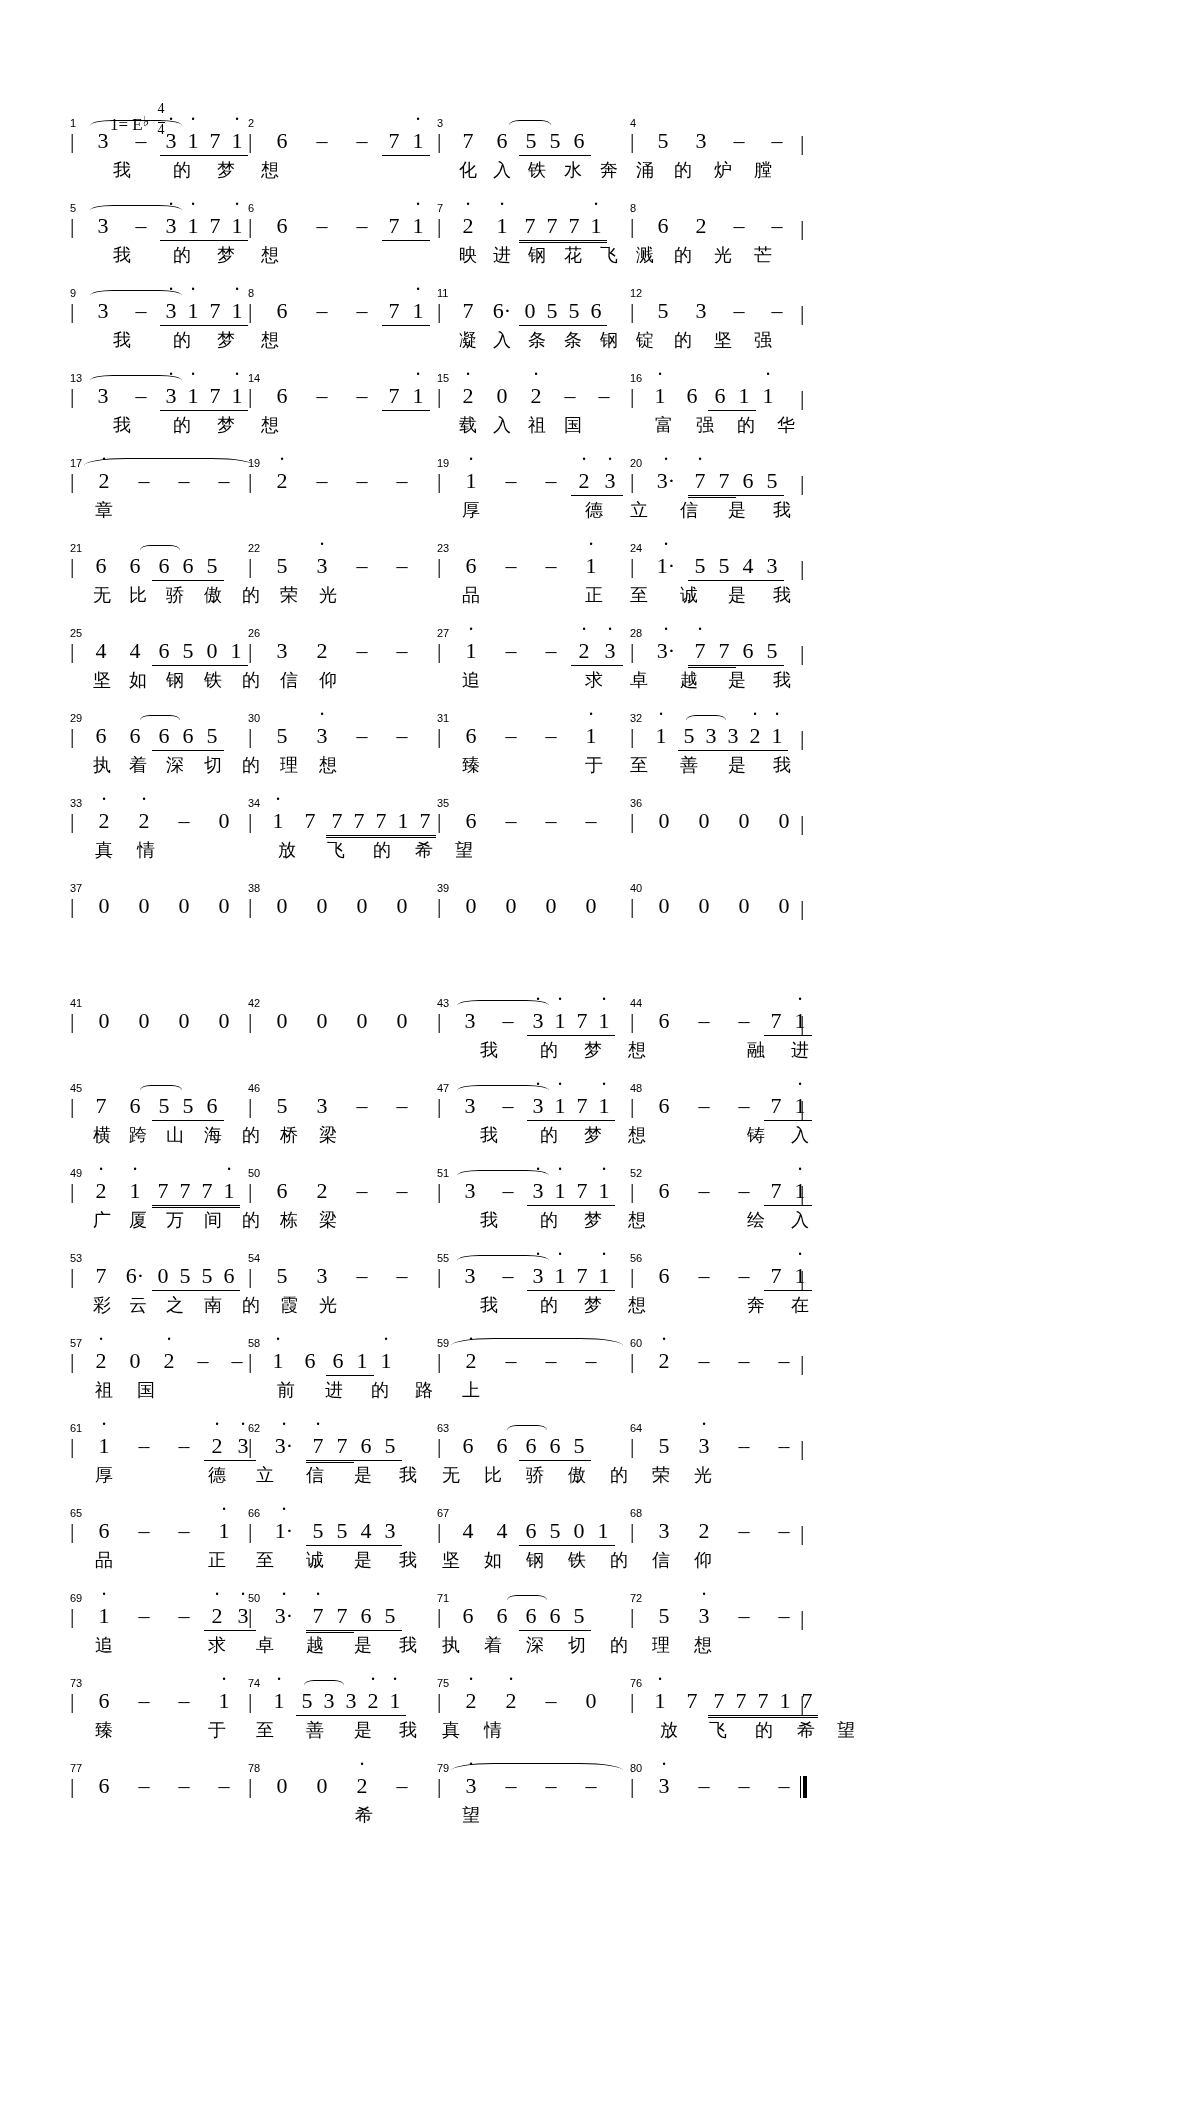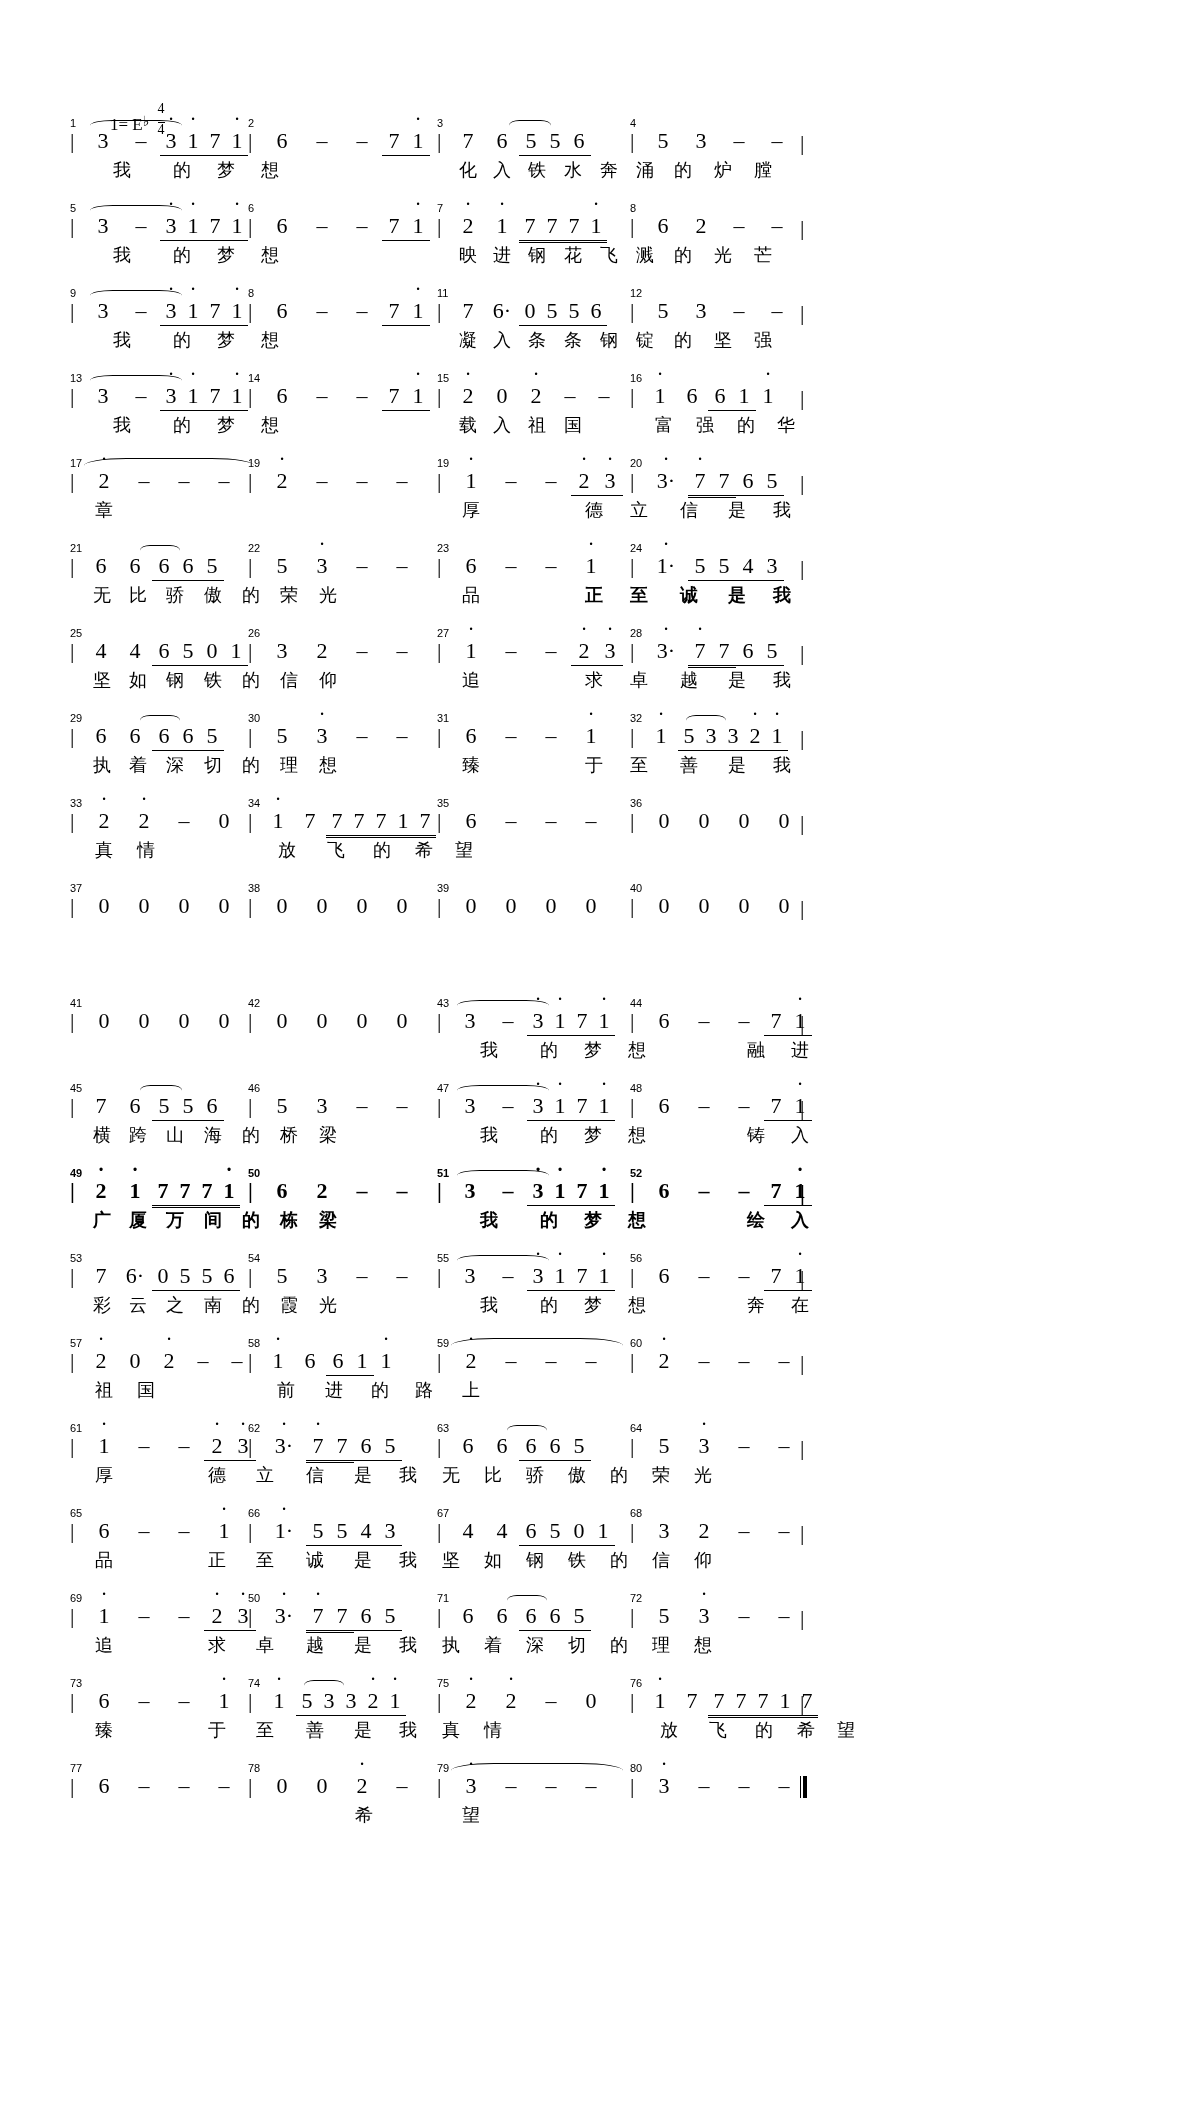--- a/index.html
+++ b/index.html
@@ -197,21 +197,21 @@
           <div class="notes" style="left: 14px;"><span class="n" style="width: 40px;">6</span><span class="n" style="width: 40px;">–</span><span class="n" style="width: 40px;">–</span><span class="n dotup" style="width: 40px;">1</span></div>
         </div>
         <div class="meas" style="left: 630px;">
           <div class="barnum">24</div>
           <div class="bar">|</div>
           <div class="notes" style="left: 14px;"><span class="n dotup" style="width: 44px;">1·</span><span class="n und1" style="width: 24px;">5</span><span class="n und1" style="width: 24px;">5</span><span class="n und1" style="width: 24px;">4</span><span class="n und1" style="width: 24px;">3</span></div>
         </div>
         <div class="endbar" style="left: 800px;">|</div>
         <div class="lyr" style="left: 84px;"><span class="ly" style="width: 36px;">无</span><span class="ly" style="width: 36px;">比</span><span class="ly" style="width: 38px;">骄</span><span class="ly" style="width: 38px;">傲</span><span class="ly" style="width: 38px;">的</span><span class="ly" style="width: 38px;">荣</span><span class="ly" style="width: 40px;">光</span></div>
         <div class="lyr" style="left: 451px;"><span class="ly" style="width: 40px;">品</span></div>
-        <div class="lyr" style="left: 574px; font-weight: bold;"><span class="ly" style="width: 40px;">正</span><span class="ly" style="width: 50px;">至</span><span class="ly" style="width: 50px;">诚</span><span class="ly" style="width: 46px;">是</span><span class="ly" style="width: 44px;">我</span></div>
+        <div class="lyr" style="left: 574px;"><span class="ly" style="width: 40px;">正</span><span class="ly" style="width: 50px;">至</span><span class="ly" style="width: 50px;">诚</span><span class="ly" style="width: 46px;">是</span><span class="ly" style="width: 44px;">我</span></div>
       </div>
       <div class="sysrow" style="position: absolute; top: 510px; left: 0px; width: 1200px;">
         <div class="meas" style="left: 70px;">
           <div class="barnum">25</div>
           <div class="bar">|</div>
           <div class="notes" style="left: 14px;"><span class="n" style="width: 34px;">4</span><span class="n" style="width: 34px;">4</span><span class="n und1" style="width: 24px;">6</span><span class="n und1" style="width: 24px;">5</span><span class="n und1" style="width: 24px;">0</span><span class="n und1" style="width: 24px;">1</span></div>
         </div>
         <div class="meas" style="left: 248px;">
           <div class="barnum">26</div>
           <div class="bar">|</div>
@@ -355,21 +355,21 @@
         <div class="meas" style="left: 630px;">
           <div class="barnum">48</div>
           <div class="bar">|</div>
           <div class="notes" style="left: 14px;"><span class="n" style="width: 40px;">6</span><span class="n" style="width: 40px;">–</span><span class="n" style="width: 40px;">–</span><span class="n und1" style="width: 24px;">7</span><span class="n und1 dotup" style="width: 24px;">1</span></div>
         </div>
         <div class="endbar" style="left: 800px;">|</div>
         <div class="lyr" style="left: 84px;"><span class="ly" style="width: 36px;">横</span><span class="ly" style="width: 36px;">跨</span><span class="ly" style="width: 38px;">山</span><span class="ly" style="width: 38px;">海</span><span class="ly" style="width: 38px;">的</span><span class="ly" style="width: 38px;">桥</span><span class="ly" style="width: 40px;">梁</span></div>
         <div class="lyr" style="left: 451px;"><span class="ly" style="width: 76px;">我</span><span class="ly" style="width: 0px;"></span><span class="ly" style="width: 44px;">的</span><span class="ly" style="width: 44px;">梦</span><span class="ly" style="width: 44px;">想</span></div>
         <div class="lyr" style="left: 734px;"><span class="ly" style="width: 44px;">铸</span><span class="ly" style="width: 44px;">入</span></div>
       </div>
-      <div class="sysrow" style="position: absolute; top: 1050px; left: 0px; width: 1200px; font-weight: bold;">
+      <div class="sysrow" style="position: absolute; top: 1050px; left: 0px; width: 1200px;">
         <div class="meas" style="left: 70px;">
           <div class="barnum">49</div>
           <div class="bar">|</div>
           <div class="notes" style="left: 14px;"><span class="n dotup" style="width: 34px;">2</span><span class="n dotup" style="width: 34px;">1</span><span class="n und2" style="width: 22px;">7</span><span class="n und2" style="width: 22px;">7</span><span class="n und2" style="width: 22px;">7</span><span class="n und2 dotup" style="width: 22px;">1</span></div>
         </div>
         <div class="meas" style="left: 248px;">
           <div class="barnum">50</div>
           <div class="bar">|</div>
           <div class="notes" style="left: 14px;"><span class="n" style="width: 40px;">6</span><span class="n" style="width: 40px;">2</span><span class="n" style="width: 40px;">–</span><span class="n" style="width: 40px;">–</span></div>
         </div>

